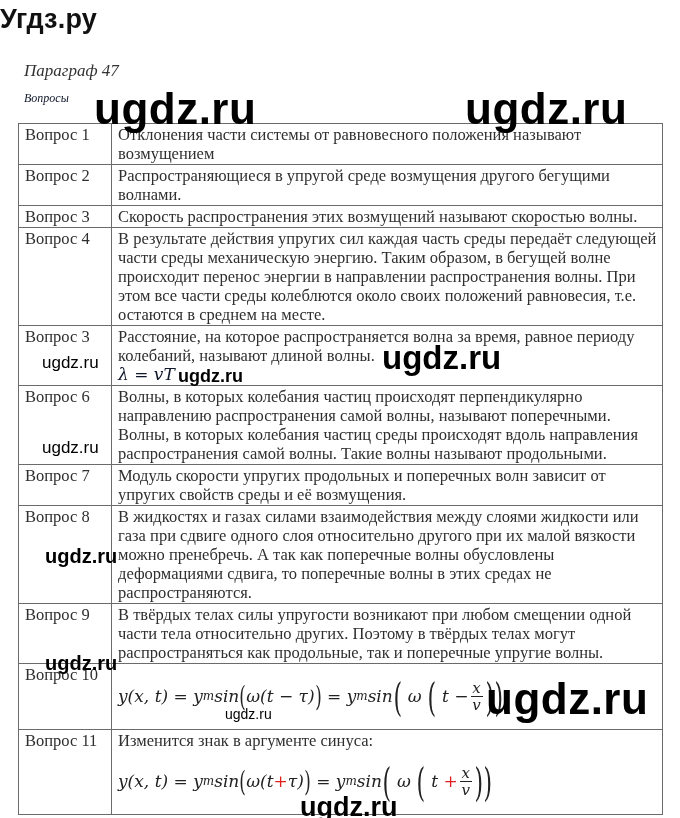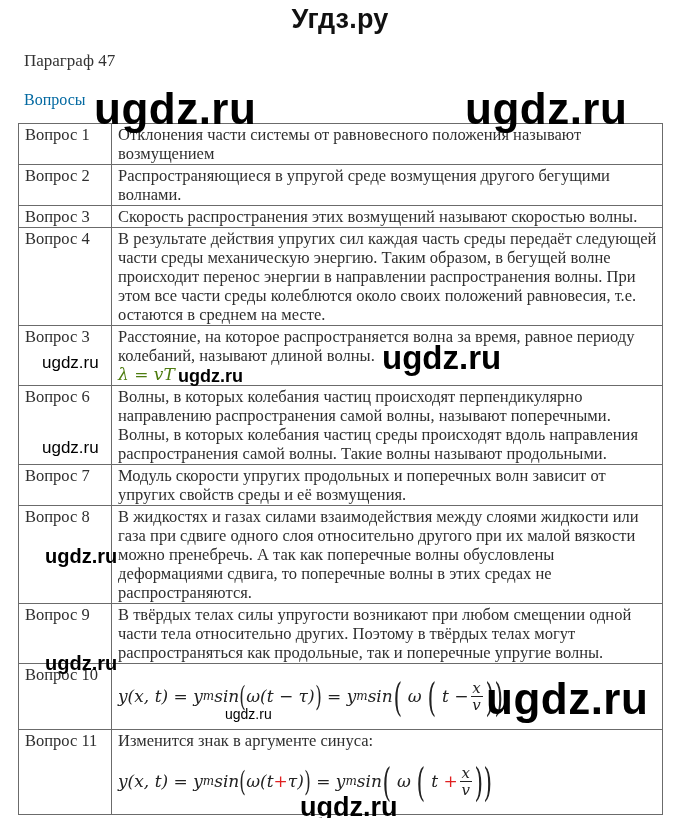--- a/index.html
+++ b/index.html
@@ -13,40 +13,41 @@
       position: relative;
       overflow: hidden;
       font-family: "Liberation Serif", serif;
       color: #2a2a2a;
     }
     .site-title {
       position: absolute;
       left: 0;
       right: 0;
       top: 4px;
-      text-align: center;
       font-family: "Liberation Sans", sans-serif;
       font-weight: bold;
       font-size: 27px;
       color: #111;
       letter-spacing: 0.2px;
     }
     .paragraph-heading {
       position: absolute;
       left: 24px;
-      top: 51px;
+      top: 61px;
       font-size: 17px;
       color: #333;
+      font-style: italic;
     }
     .questions-heading {
       position: absolute;
       left: 24px;
       top: 91px;
-      font-size: 16px;
-      color: #0369a1;
+      font-size: 12px;
+      color: #0f172a;
+      font-style: italic;
     }
     .wm {
       position: absolute;
       font-family: "Liberation Sans", sans-serif;
       font-weight: bold;
       color: #000;
       white-space: nowrap;
       z-index: 5;
       line-height: 1;
       margin-top: 7px;
@@ -76,21 +77,21 @@
       white-space: nowrap;
     }
     table.qa td.q-answer {
       padding-left: 6px;
       margin-left: 48px;
     }
     .formula {
       font-family: "DejaVu Serif", serif;
       font-style: italic;
       font-size: 17px;
-      color: #4d7c0f;
+      color: #0f172a;
     }
     .formula-line {
       display: flex;
       align-items: center;
       height: 63px;
       font-family: "DejaVu Serif", serif;
       font-style: italic;
       font-size: 17px;
       color: #222;
       white-space: nowrap;

